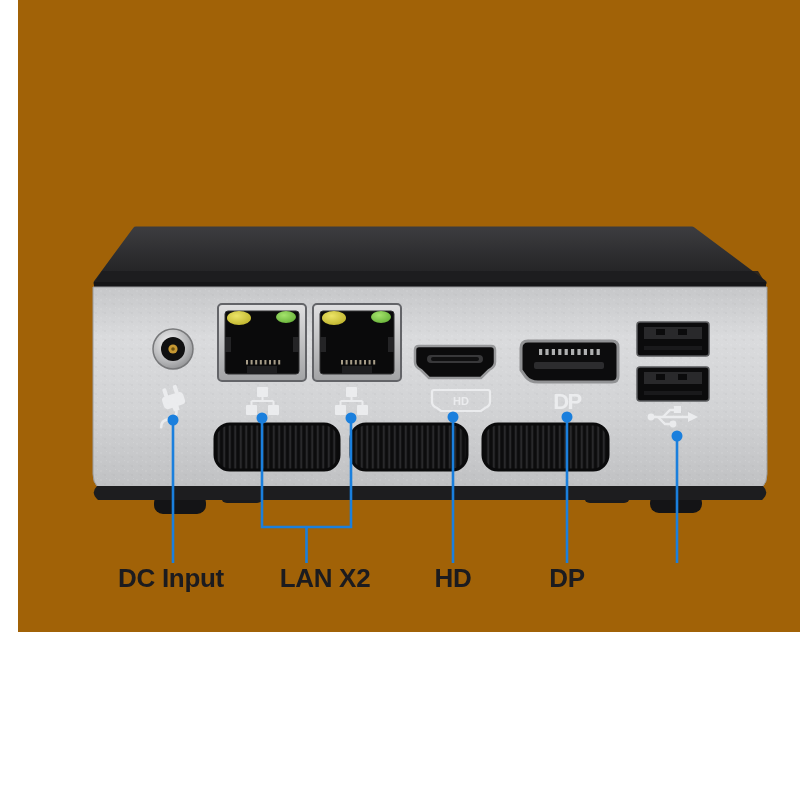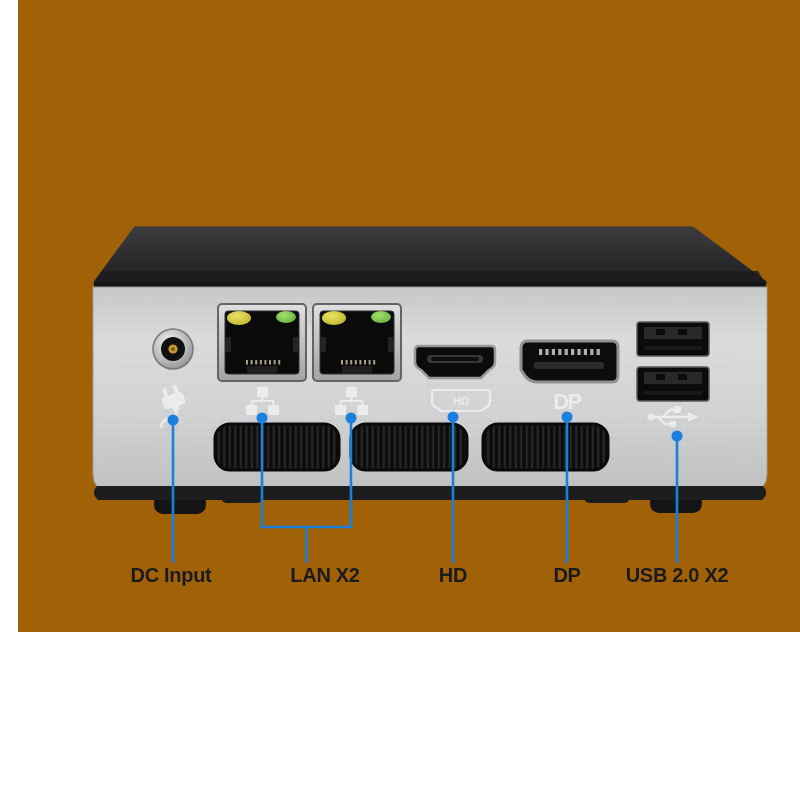--- a/index.html
+++ b/index.html
@@ -1,20 +1,20 @@
 <!DOCTYPE html>
 <html><head>
 <meta charset="utf-8">
 <style>
   html,body{margin:0;padding:0;background:#ffffff;}
   #stage{position:relative;width:800px;height:632px;background:#a16207;overflow:hidden;
          font-family:"Liberation Sans", sans-serif;margin-left:18px;}
   #stage svg{position:absolute;left:0;top:0;}
   .port-label{position:absolute;top:563px;transform:translateX(-50%);
-              font-weight:bold;font-size:20px;line-height:1.2;color:#1b1b1f;
+              font-weight:bold;font-size:26px;line-height:1.2;color:#1b1b1f;
               letter-spacing:-0.3px;white-space:nowrap;}
 </style>
 </head>
 <body>
 
 <div id="stage">
 
 <svg width="800" height="800" viewBox="0 0 800 800">
   <defs>
     <linearGradient id="lidG" x1="0" y1="0" x2="0" y2="1">
@@ -212,14 +212,13 @@
     <circle cx="435" cy="417" r="5.5" stroke="none"></circle>
     <circle cx="549" cy="417" r="5.5" stroke="none"></circle>
     <circle cx="659" cy="436" r="5.5" stroke="none"></circle>
   </g>
 </svg>
 
   <div class="port-label" style="left:153px">DC Input</div>
   <div class="port-label" style="left:307px">LAN X2</div>
   <div class="port-label" style="left:435px">HD</div>
   <div class="port-label" style="left:549px">DP</div>
-  <div class="port-label" style="left:659px">USB 2.0 X2</div>
 </div>
 
 </body></html>

